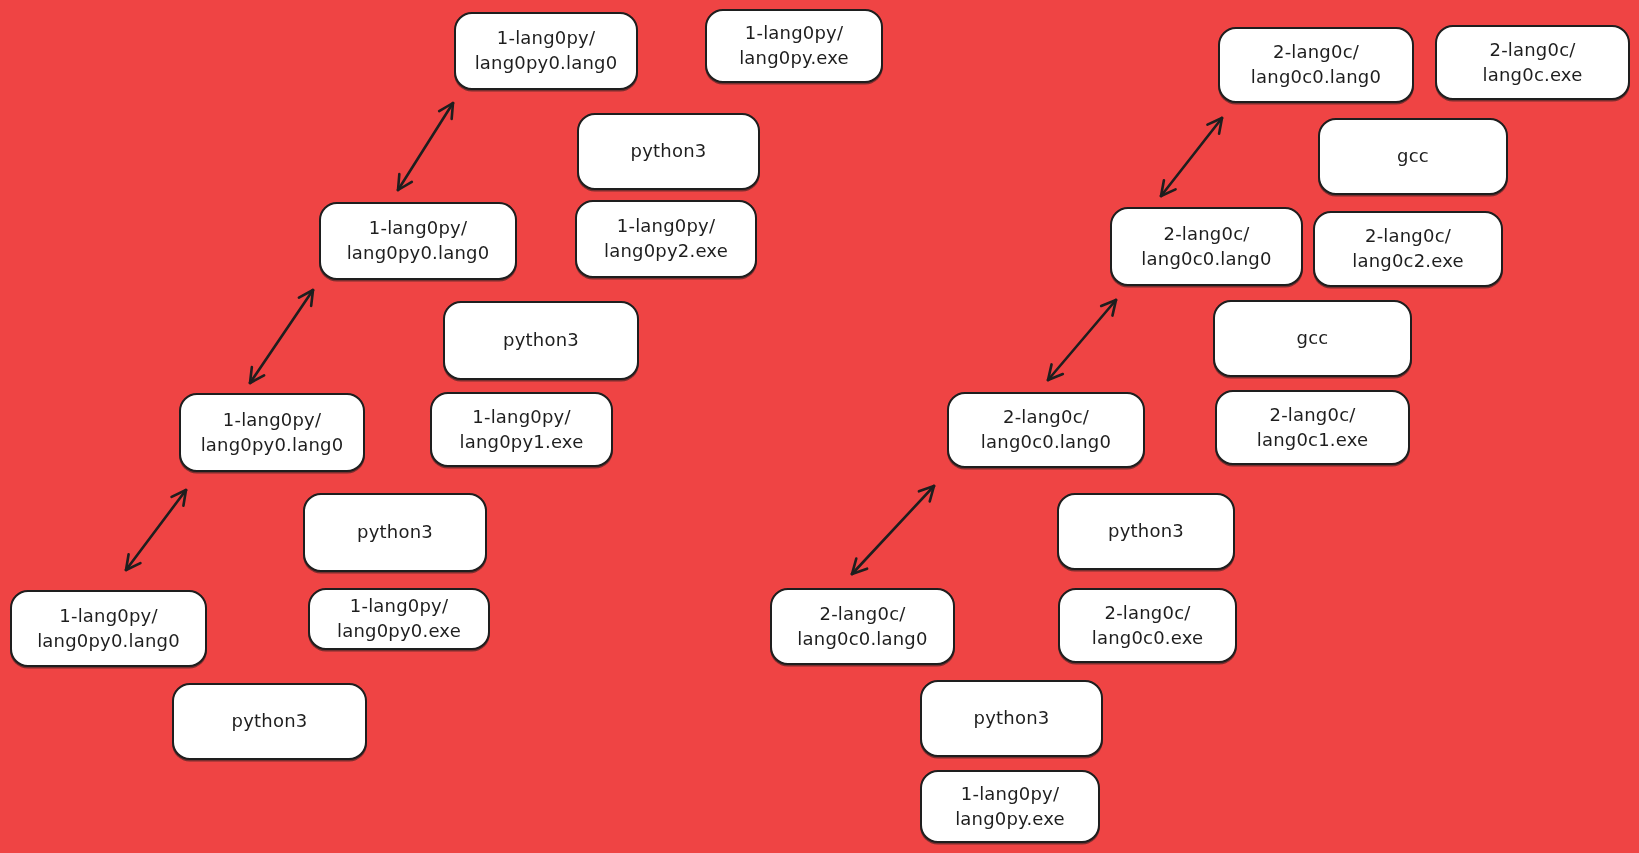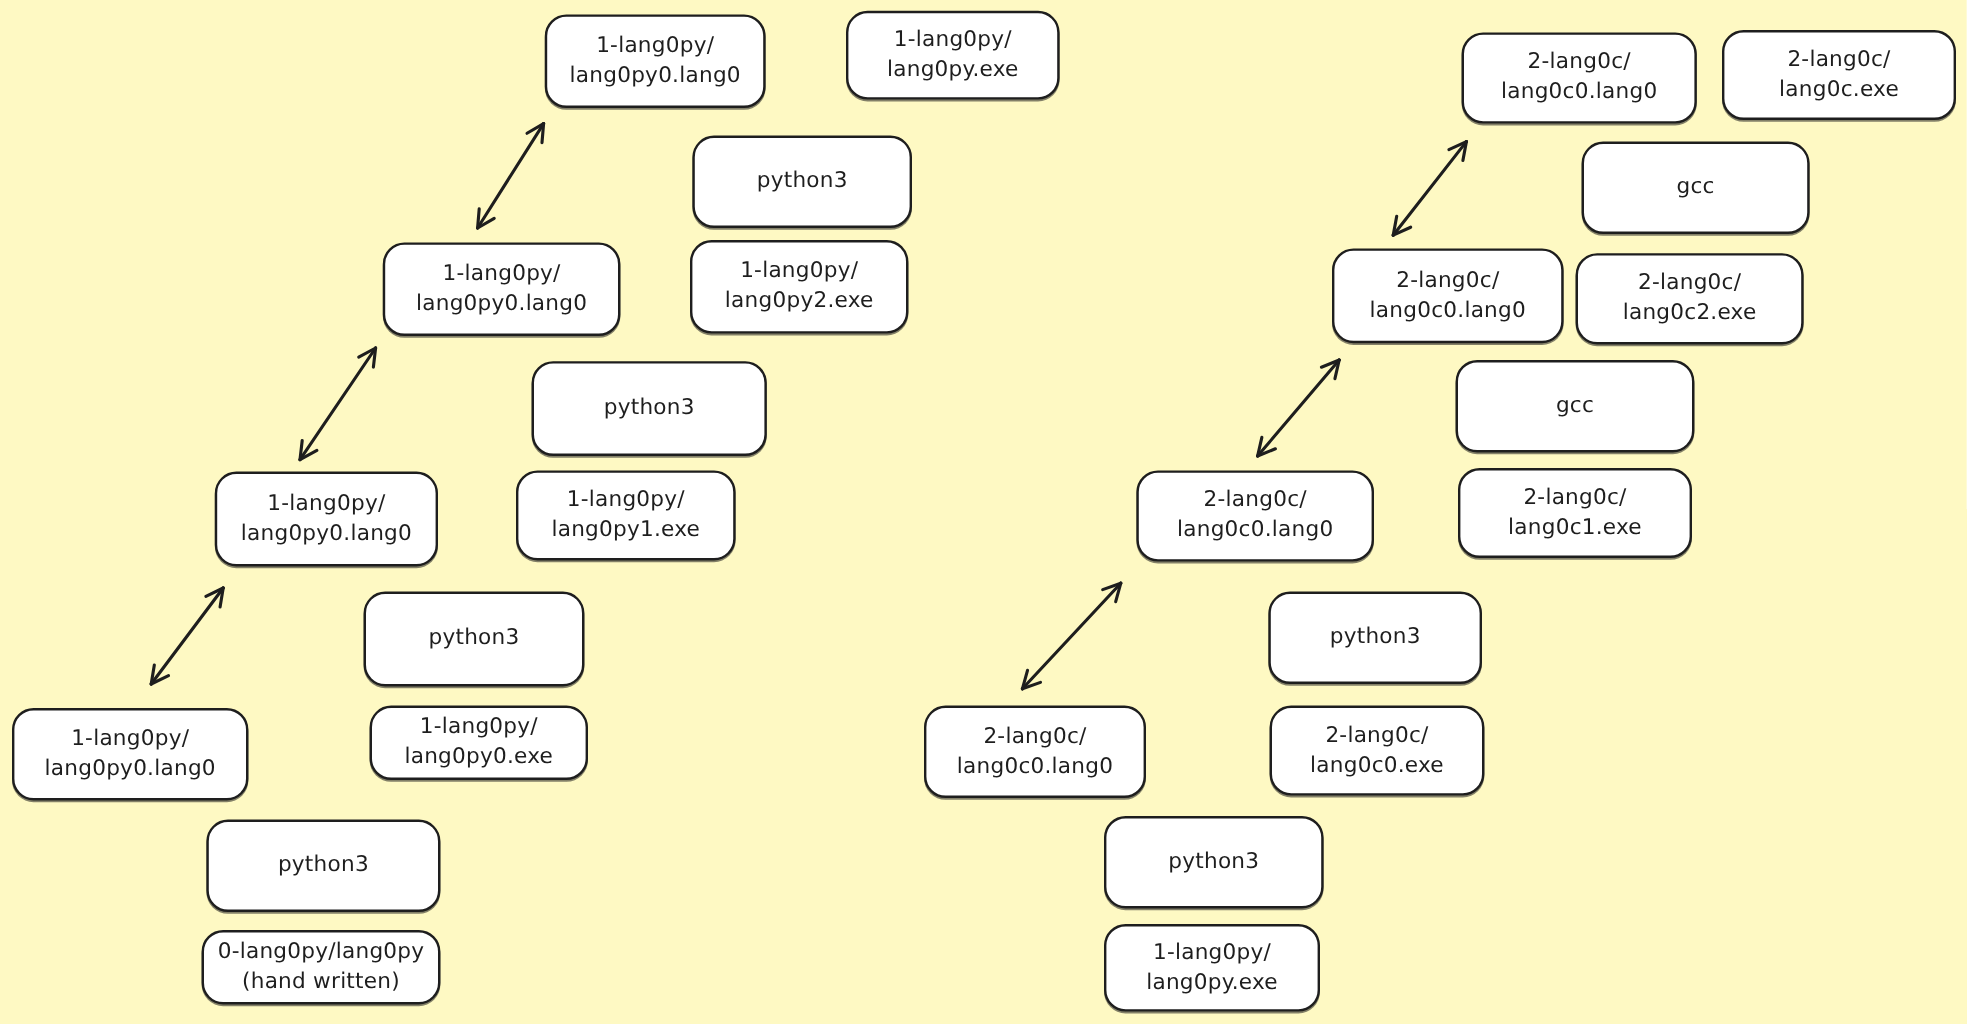--- a/index.html
+++ b/index.html
@@ -1,21 +1,21 @@
 <!DOCTYPE html>
 <html><head>
 <meta charset="utf-8">
 <style>
   * { margin: 0; padding: 0; box-sizing: border-box; }
   html, body { background: #ffffff; }
   .canvas {
     position: relative;
     width: 1639px;
     height: 853px;
-    background: #fef9c3;
+    background: #ef4444;
     overflow: hidden;
     font-family: "DejaVu Sans", sans-serif;
     color: #1e1e1e;
   }
   .arrows-layer {
     position: absolute;
     left: 0; top: 0;
     width: 1639px; height: 853px;
     pointer-events: none;
   }
@@ -98,22 +98,20 @@
     <div class="node" style="left: 430px; top: 392px; width: 183px; height: 75px;">1-lang0py/
 lang0py1.exe</div>
     <div class="node" style="left: 179px; top: 393px; width: 186px; height: 79px;">1-lang0py/
 lang0py0.lang0</div>
     <div class="node" style="left: 303px; top: 493px; width: 184px; height: 79px;">python3</div>
     <div class="node" style="left: 308px; top: 588px; width: 182px; height: 62px;">1-lang0py/
 lang0py0.exe</div>
     <div class="node" style="left: 10px; top: 590px; width: 197px; height: 77px;">1-lang0py/
 lang0py0.lang0</div>
     <div class="node" style="left: 172px; top: 683px; width: 195px; height: 77px;">python3</div>
-    <div class="node" style="left: 168px; top: 775px; width: 199px; height: 62px;">0-lang0py/lang0py
-(hand written)</div>
     <div class="node" style="left: 1218px; top: 27px; width: 196px; height: 76px;">2-lang0c/
 lang0c0.lang0</div>
     <div class="node" style="left: 1435px; top: 25px; width: 195px; height: 75px;">2-lang0c/
 lang0c.exe</div>
     <div class="node" style="left: 1318px; top: 118px; width: 190px; height: 77px;">gcc</div>
     <div class="node" style="left: 1313px; top: 211px; width: 190px; height: 76px;">2-lang0c/
 lang0c2.exe</div>
     <div class="node" style="left: 1110px; top: 207px; width: 193px; height: 79px;">2-lang0c/
 lang0c0.lang0</div>
     <div class="node" style="left: 1213px; top: 300px; width: 199px; height: 77px;">gcc</div>

